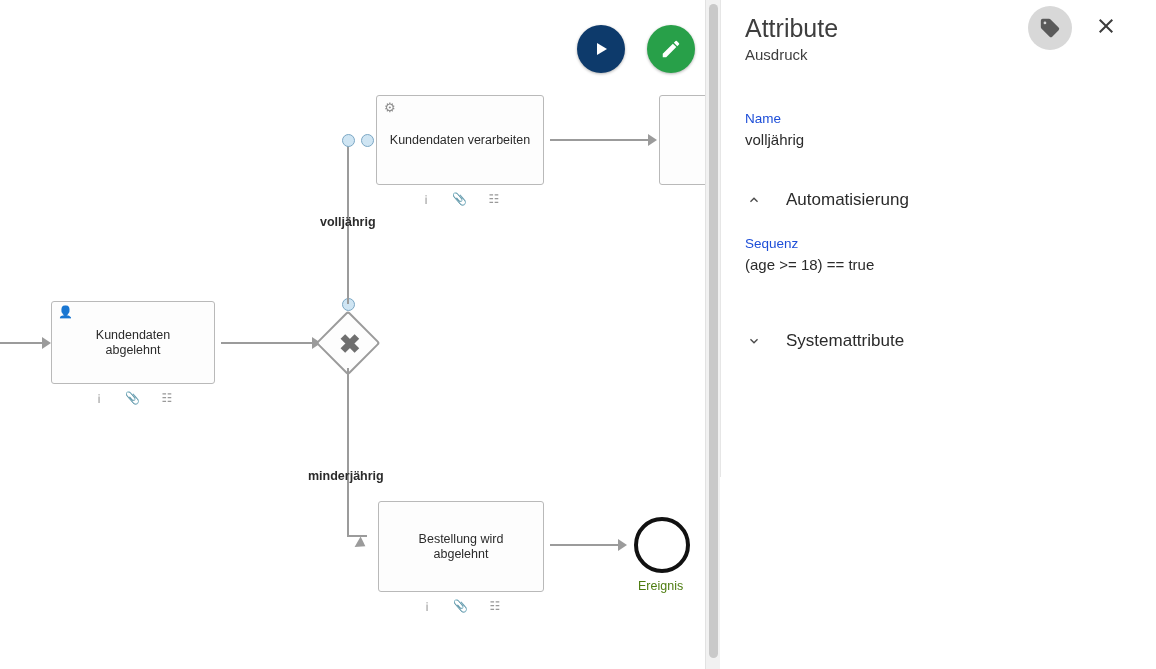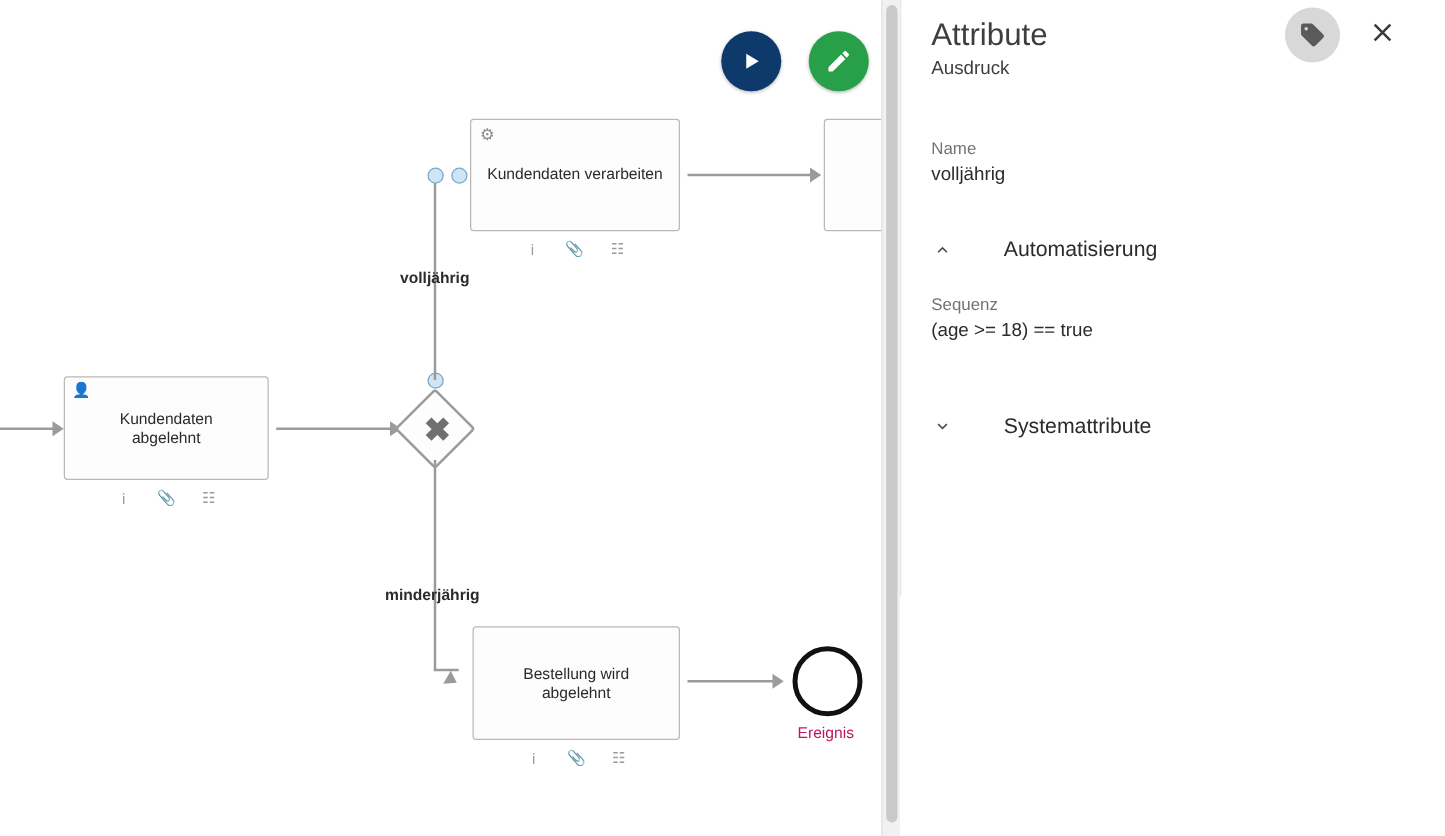--- a/index.html
+++ b/index.html
@@ -130,21 +130,21 @@
   .end-event {
     position: absolute;
     width: 56px; height: 56px;
     border-radius: 50%;
     border: 4px solid #111111;
     background: #ffffff;
   }
   .end-label {
     position: absolute;
     font-size: 12.5px;
-    color: #be185d;
+    color: #4d7c0f;
     white-space: nowrap;
   }
 
   .fab {
     position: absolute;
     width: 48px; height: 48px;
     border-radius: 50%;
     display: flex;
     align-items: center;
     justify-content: center;
@@ -197,32 +197,32 @@
     width: 40px; height: 40px;
     background: none;
     border: none;
     font-size: 27px;
     color: #444;
     line-height: 1;
     cursor: pointer;
   }
   .field-label {
     font-size: 13.5px;
-    color: #737373;
+    color: #1d4ed8;
     margin: 0;
   }
   .field-value {
     font-size: 15px;
     color: #2b2b2b;
     margin: 5px 0 0 0;
   }
   .section-head {
     display: flex;
     align-items: center;
-    gap: 40px;
+    gap: 23px;
     cursor: pointer;
     user-select: none;
   }
   .chev {
     width: 18px; height: 18px;
     color: #4a4a4a;
     display: flex;
     align-items: center;
     justify-content: center;
   }

